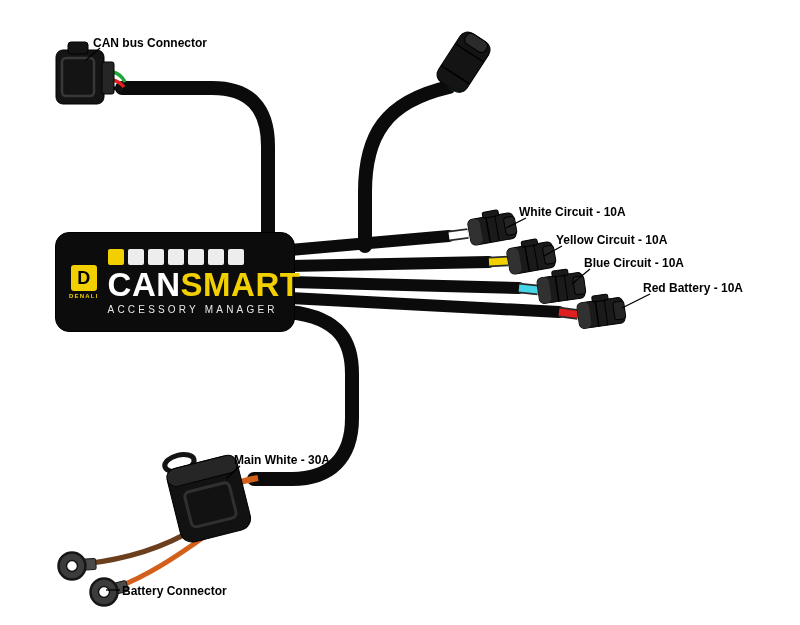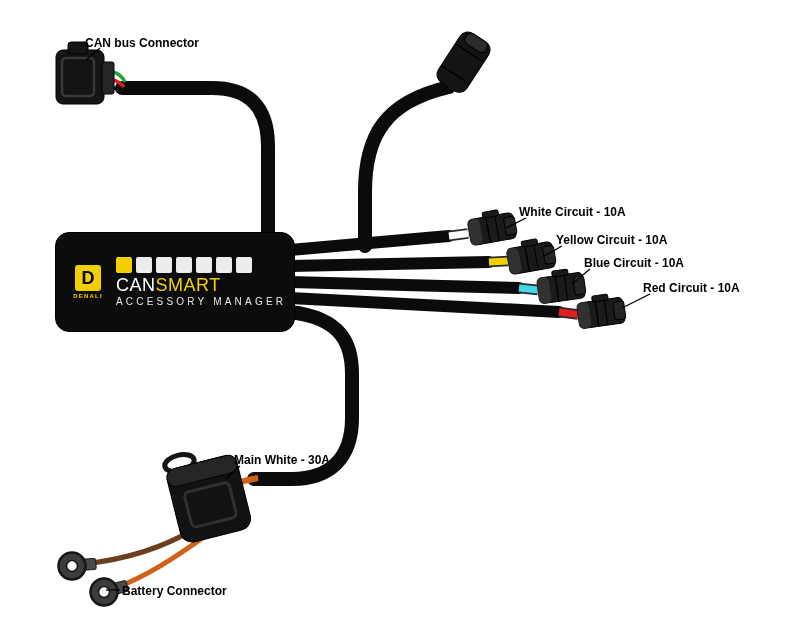--- a/index.html
+++ b/index.html
@@ -12,21 +12,21 @@
           border-radius:14px;border:1px solid #000;display:flex;align-items:center;box-sizing:border-box;
           padding-left:13px;}
   .logo{width:38px;display:flex;flex-direction:column;align-items:center;}
   .logo-d{width:26px;height:26px;background:#f2d000;border-radius:3px;color:#000;font-weight:700;
           font-size:18px;line-height:26px;text-align:center;}
   .logo-brand{color:#f2d000;font-size:6px;font-weight:700;letter-spacing:1.2px;margin-top:2px;}
   .device-main{margin-left:9px;display:flex;flex-direction:column;}
   .leds{display:flex;gap:4px;}
   .led{width:16px;height:16px;background:#ededed;border-radius:2px;display:inline-block;}
   .led.active{background:#f2d000;}
-  .device-name{font-weight:400;font-size:18px;line-height:1.05;letter-spacing:0.5px;margin-top:3px;}
+  .device-name{font-weight:700;font-size:33px;line-height:1.05;letter-spacing:0.5px;margin-top:3px;}
   .device-name .nm1{color:#ffffff;}
   .device-name .nm2{color:#f2d000;}
   .device-sub{color:#e8e8e8;font-size:10px;letter-spacing:3.2px;margin-top:2px;}
 </style>
 </head>
 <body>
 
 <div class="stage">
 
   <svg class="art" width="800" height="625" viewBox="0 0 800 625">
@@ -135,21 +135,21 @@
         <span class="led"></span>
         <span class="led"></span>
         <span class="led"></span>
         <span class="led"></span>
       </div>
       <div class="device-name"><span class="nm1">CAN</span><span class="nm2">SMART</span></div>
       <div class="device-sub">ACCESSORY MANAGER</div>
     </div>
   </div>
 
-  <div class="lbl" style="left:85px;top:36px">CAN bus Connector</div>
+  <div class="lbl" style="left:93px;top:36px">CAN bus Connector</div>
   <div class="lbl" style="left:519px;top:205px">White Circuit - 10A</div>
   <div class="lbl" style="left:556px;top:233px">Yellow Circuit - 10A</div>
   <div class="lbl" style="left:584px;top:256px">Blue Circuit - 10A</div>
-  <div class="lbl" style="left:643px;top:281px">Red Circuit - 10A</div>
+  <div class="lbl" style="left:643px;top:281px">Red Battery - 10A</div>
   <div class="lbl" style="left:234px;top:453px">Main White - 30A</div>
   <div class="lbl" style="left:122px;top:584px">Battery Connector</div>
 
 </div>
 
 </body></html>

